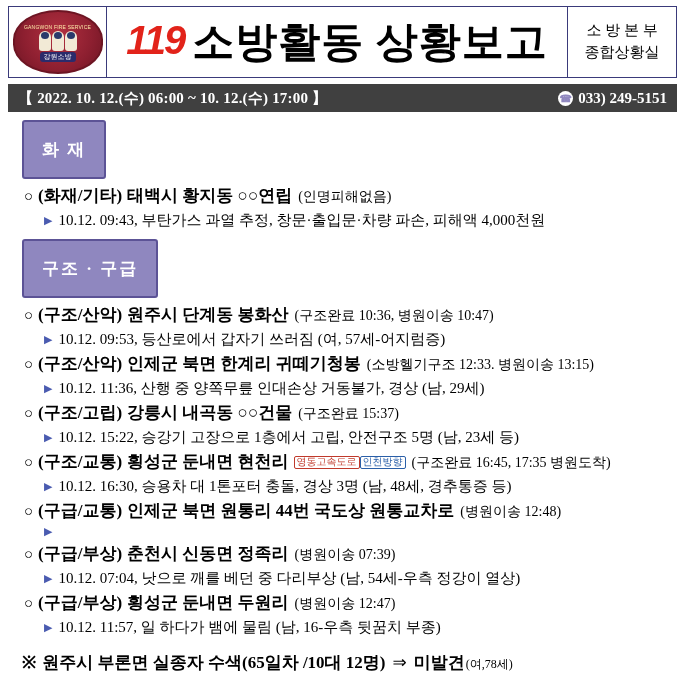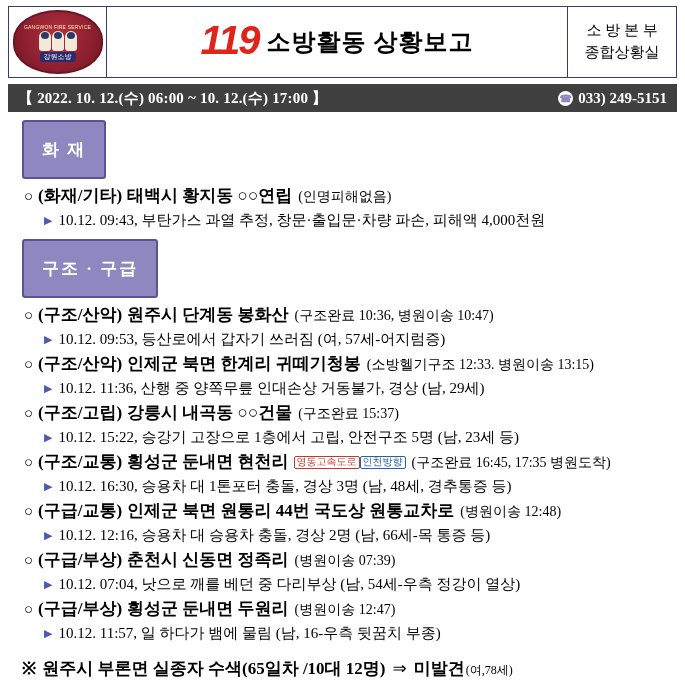--- a/index.html
+++ b/index.html
@@ -103,21 +103,21 @@
     font-family: "Liberation Sans", sans-serif;
     font-weight: bold;
     font-style: italic;
     font-size: 40px;
     color: #e2231a;
     letter-spacing: -2px;
     line-height: 1;
     padding-bottom: 4px;
   }
   .main-title {
-    font-size: 24px;
+    font-size: 42px;
     font-weight: bold;
     letter-spacing: 1px;
     white-space: nowrap;
   }
   .org {
     width: 108px;
     display: flex;
     flex-direction: column;
     align-items: center;
     justify-content: center;
@@ -376,21 +376,20 @@
         </li>
         <li class="item">
           <div class="line-main">
             <span class="bullet-circle">○</span>
             <span class="cat">(구급/교통)</span>
             <span class="place">인제군 북면 원통리 44번 국도상 원통교차로</span>
             <span class="note">(병원이송 12:48)</span>
           </div>
           <div class="line-sub">
             <span class="tri">▶</span>
-            <span class="sub-text">10.12. 12:16, 승용차 대 승용차 충돌, 경상 2명 (남, 66세-목 통증 등)</span>
           </div>
         </li>
         <li class="item">
           <div class="line-main">
             <span class="bullet-circle">○</span>
             <span class="cat">(구급/부상)</span>
             <span class="place">춘천시 신동면 정족리</span>
             <span class="note">(병원이송 07:39)</span>
           </div>
           <div class="line-sub">

